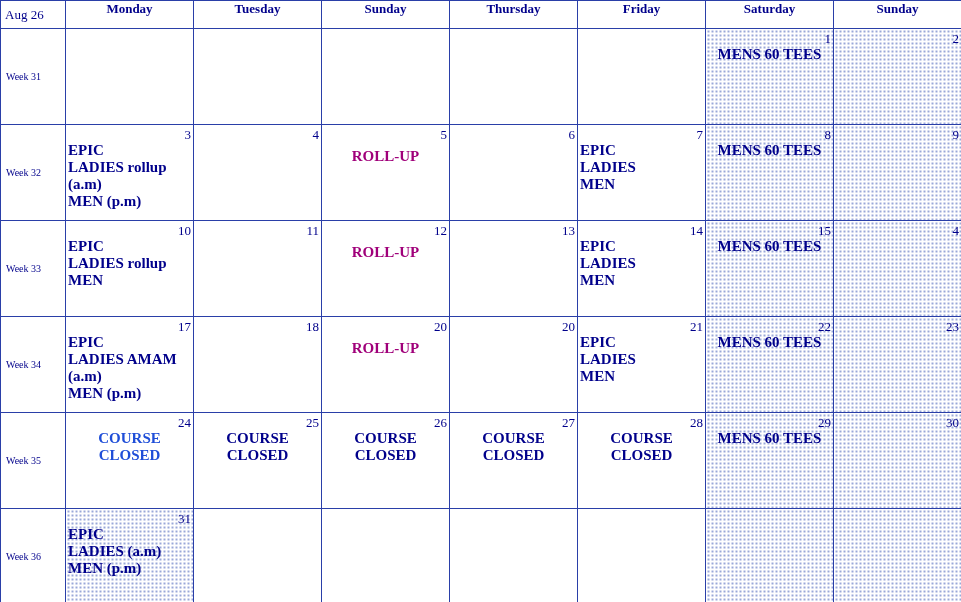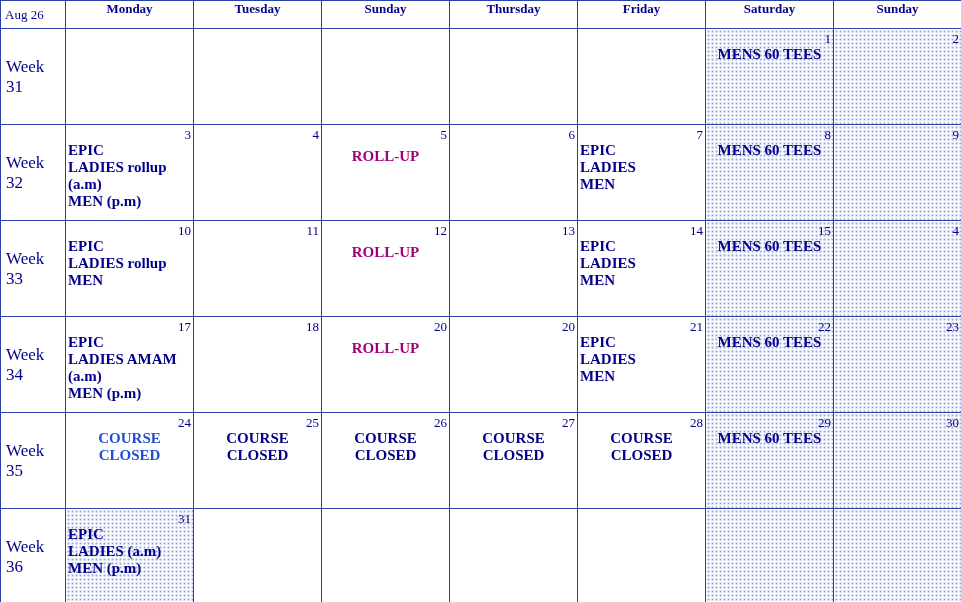--- a/index.html
+++ b/index.html
@@ -47,21 +47,21 @@
     text-align: left;
     padding-left: 4px;
     vertical-align: middle;
   }
   
   col.c-week { width: 65px; }
   col.c-day  { width: 128px; }
 
   tbody tr { height: 96px; }
   tbody td.weeklabel {
-    font-size: 17px;
+    font-size: 10px;
     font-weight: normal;
     text-align: left;
     padding-left: 5px;
     vertical-align: middle;
     color: #00008b;
   }
   td.daycell {
     position: relative;
     padding: 0 4px 2px 4px;
   }

